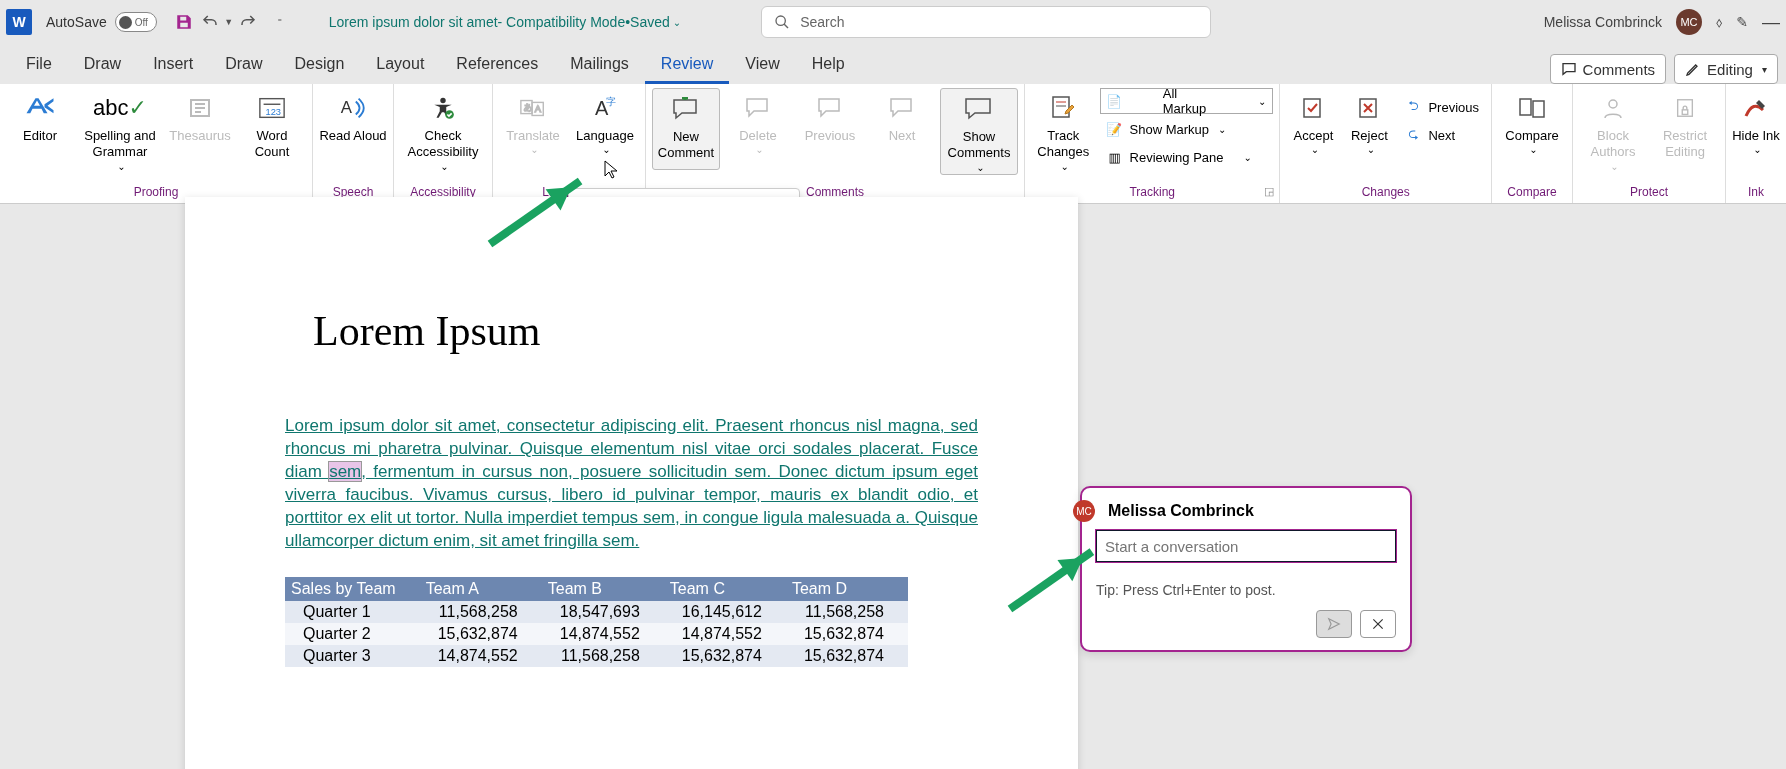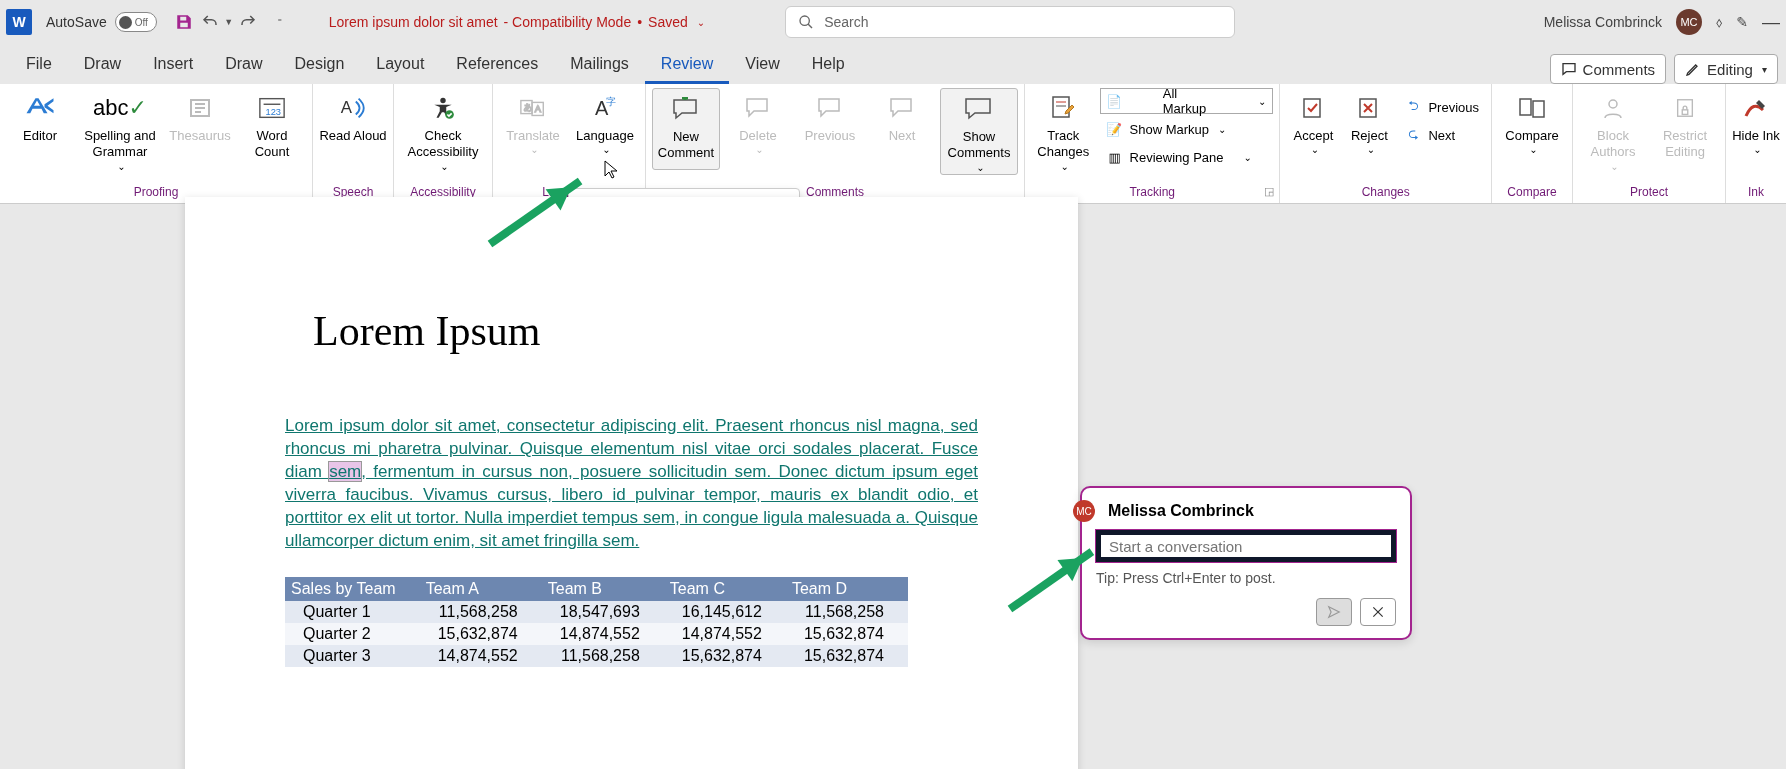--- a/index.html
+++ b/index.html
@@ -5,21 +5,21 @@
 * { margin:0; padding:0; box-sizing:border-box; font-family:"Segoe UI",Arial,sans-serif; }
 body { background:#e8e8e8; width:1786px; height:769px; overflow:hidden; position:relative; }
 
 
 .titlebar { height:44px; background:#e8e8e8; display:flex; align-items:center; padding:0 6px; font-size:14px; color:#333; }
 .w-icon { width:26px; height:26px; background:#185abd; color:#fff; display:flex; align-items:center; justify-content:center; font-weight:bold; font-size:14px; border-radius:2px; margin-right:14px; }
 .autosave { display:flex; align-items:center; gap:8px; margin-right:14px; }
 .toggle { width:42px; height:20px; border:1px solid #888; border-radius:12px; background:#fff; display:flex; align-items:center; padding:0 3px; font-size:10px; color:#666; gap:3px; }
 .toggle .knob { width:13px; height:13px; background:#555; border-radius:50%; }
 .qat-ic { width:26px; height:26px; display:flex; align-items:center; justify-content:center; color:#555; cursor:pointer; }
-.doc-title { margin-left:36px; color:#b91c1c; display:flex; align-items:center; gap:6px; }
+.doc-title { margin-left:36px; color:#0f766e; display:flex; align-items:center; }
 .searchbox { margin-left:80px; width:450px; height:32px; background:#fff; border:1px solid #ccc; border-radius:6px; display:flex; align-items:center; padding:0 12px; gap:10px; color:#666; }
 .title-right { margin-left:auto; display:flex; align-items:center; gap:14px; color:#444; }
 .avatar { width:26px; height:26px; border-radius:50%; background:#6b3a2e; color:#fff; display:flex; align-items:center; justify-content:center; font-size:11px; }
 
 
 .tabbar { height:40px; background:#e8e8e8; display:flex; align-items:flex-end; padding:0 10px; font-size:16px; color:#333; position:relative; }
 .tab { padding:8px 16px; cursor:pointer; }
 .tab.active { color:#185abd; border-bottom:3px solid #185abd; }
 .tab-right { position:absolute; right:8px; display:flex; gap:8px; }
 .tab-btn { height:30px; border:1px solid #aaa; border-radius:4px; background:#fff; display:flex; align-items:center; padding:0 10px; gap:6px; cursor:pointer; font-size:15px; }
@@ -54,22 +54,22 @@
 table.data th { background:#6d87b0; color:#ffffff; font-weight:400; text-align:left; padding:3px 24px 3px 6px; }
 table.data td { padding:2px 24px 2px 18px; }
 table.data td.num { text-align:right; }
 table.data tr:nth-child(odd) td { background:#e4e9f2; }
 table.data tr:nth-child(even) td { background:#f4f6fa; }
 
 
 .comment { position:absolute; left:1080px; top:486px; width:332px; border:2px solid #a3248f; border-radius:10px; background:#fff; padding:14px 14px 12px; box-shadow:0 3px 10px rgba(0,0,0,.12); }
 .comment .av { position:absolute; left:-9px; top:12px; width:22px; height:22px; border-radius:50%; background:#c0392b; color:#fff; font-size:10px; display:flex; align-items:center; justify-content:center; }
 .comment .name { font-weight:600; font-size:16px; margin:0 0 10px 12px; }
-.comment input { width:100%; height:32px; border:5px solid #0f172a; padding:0 8px; font-size:15px; outline:1px solid #a3248f; }
-.comment .tip { font-size:14px; color:#555; margin-top:8px; }
+.comment input { width:100%; height:32px; border:1px solid #0f172a; padding:0 8px; font-size:15px; outline:1px solid #a3248f; }
+.comment .tip { font-size:14px; color:#555; margin-top:20px; }
 .comment .actions { display:flex; justify-content:flex-end; gap:8px; margin-top:12px; }
 .comment .act { width:36px; height:28px; border:1px solid #999; border-radius:4px; display:flex; align-items:center; justify-content:center; background:#fff; cursor:pointer; }
 .comment .act.disabled { background:#ddd; color:#aaa; }
 
 
 .arrow { position:absolute; width:140px; height:8px; background:#1aa260; transform-origin:left center; }
 .arrow::after { content:""; position:absolute; right:-2px; top:-9px; border:13px solid transparent; border-left:22px solid #1aa260; }
 
 
 .cursor { position:absolute; left:604px; top:160px; font-size:16px; color:#000; pointer-events:none; }

